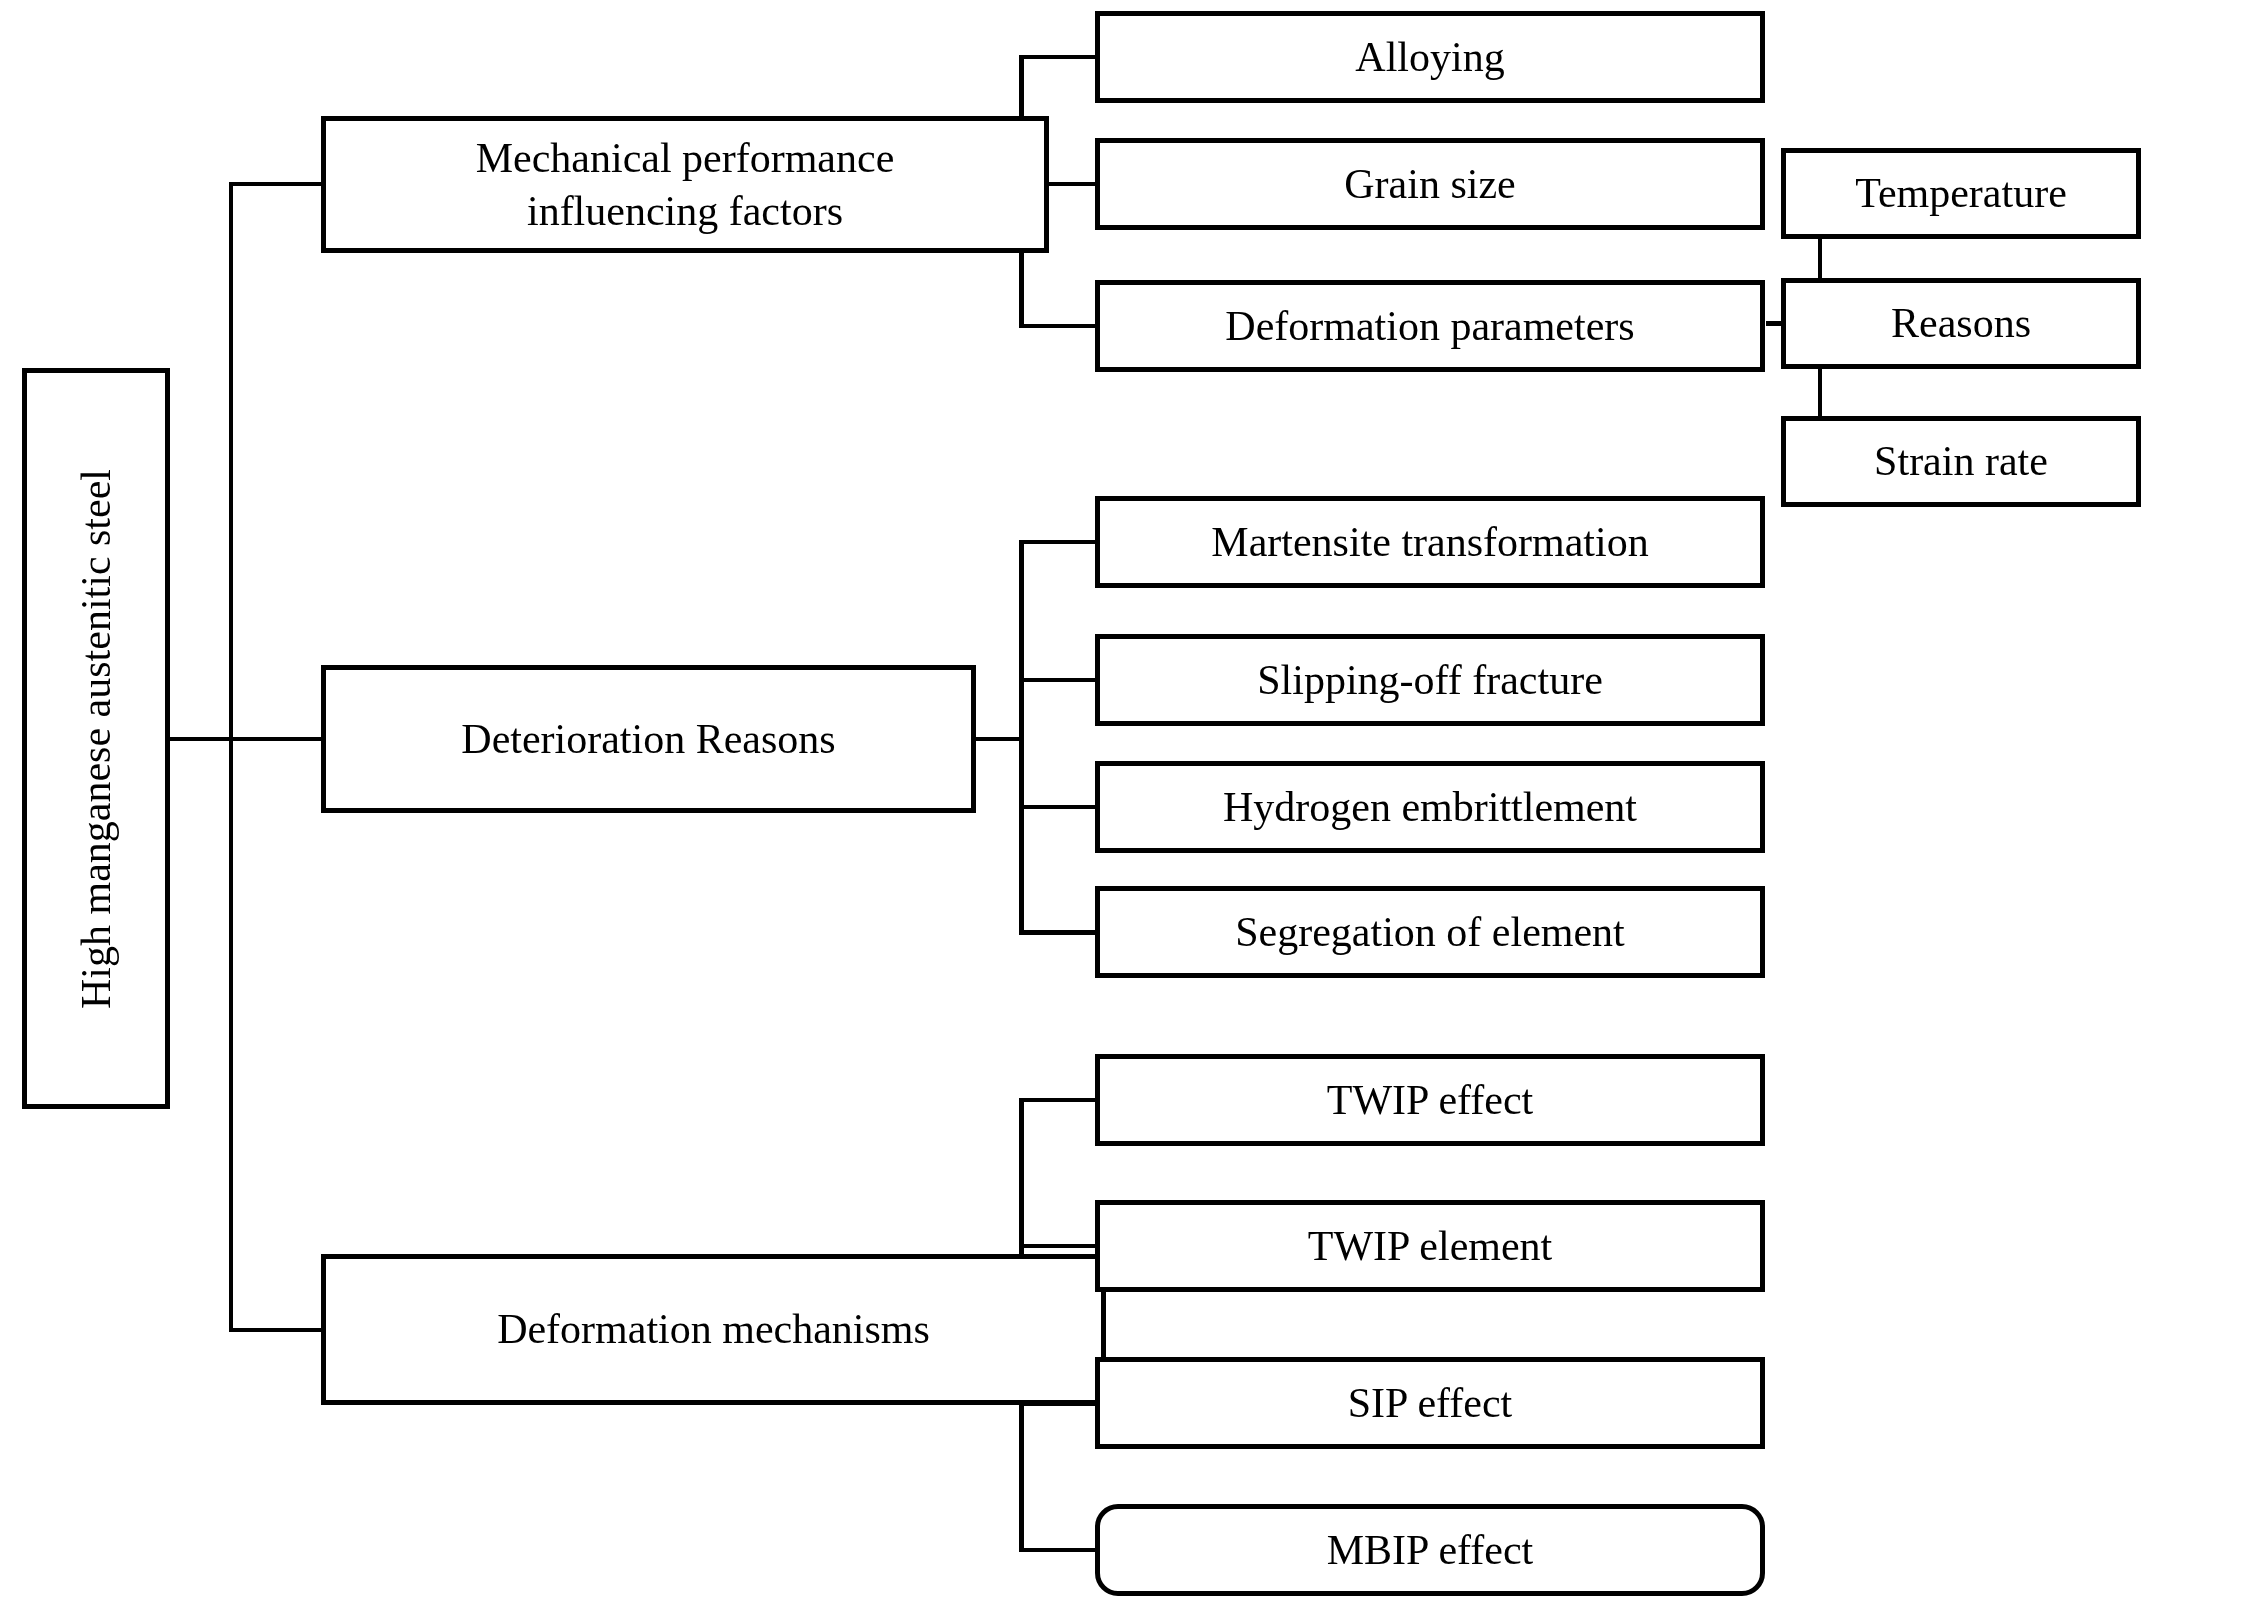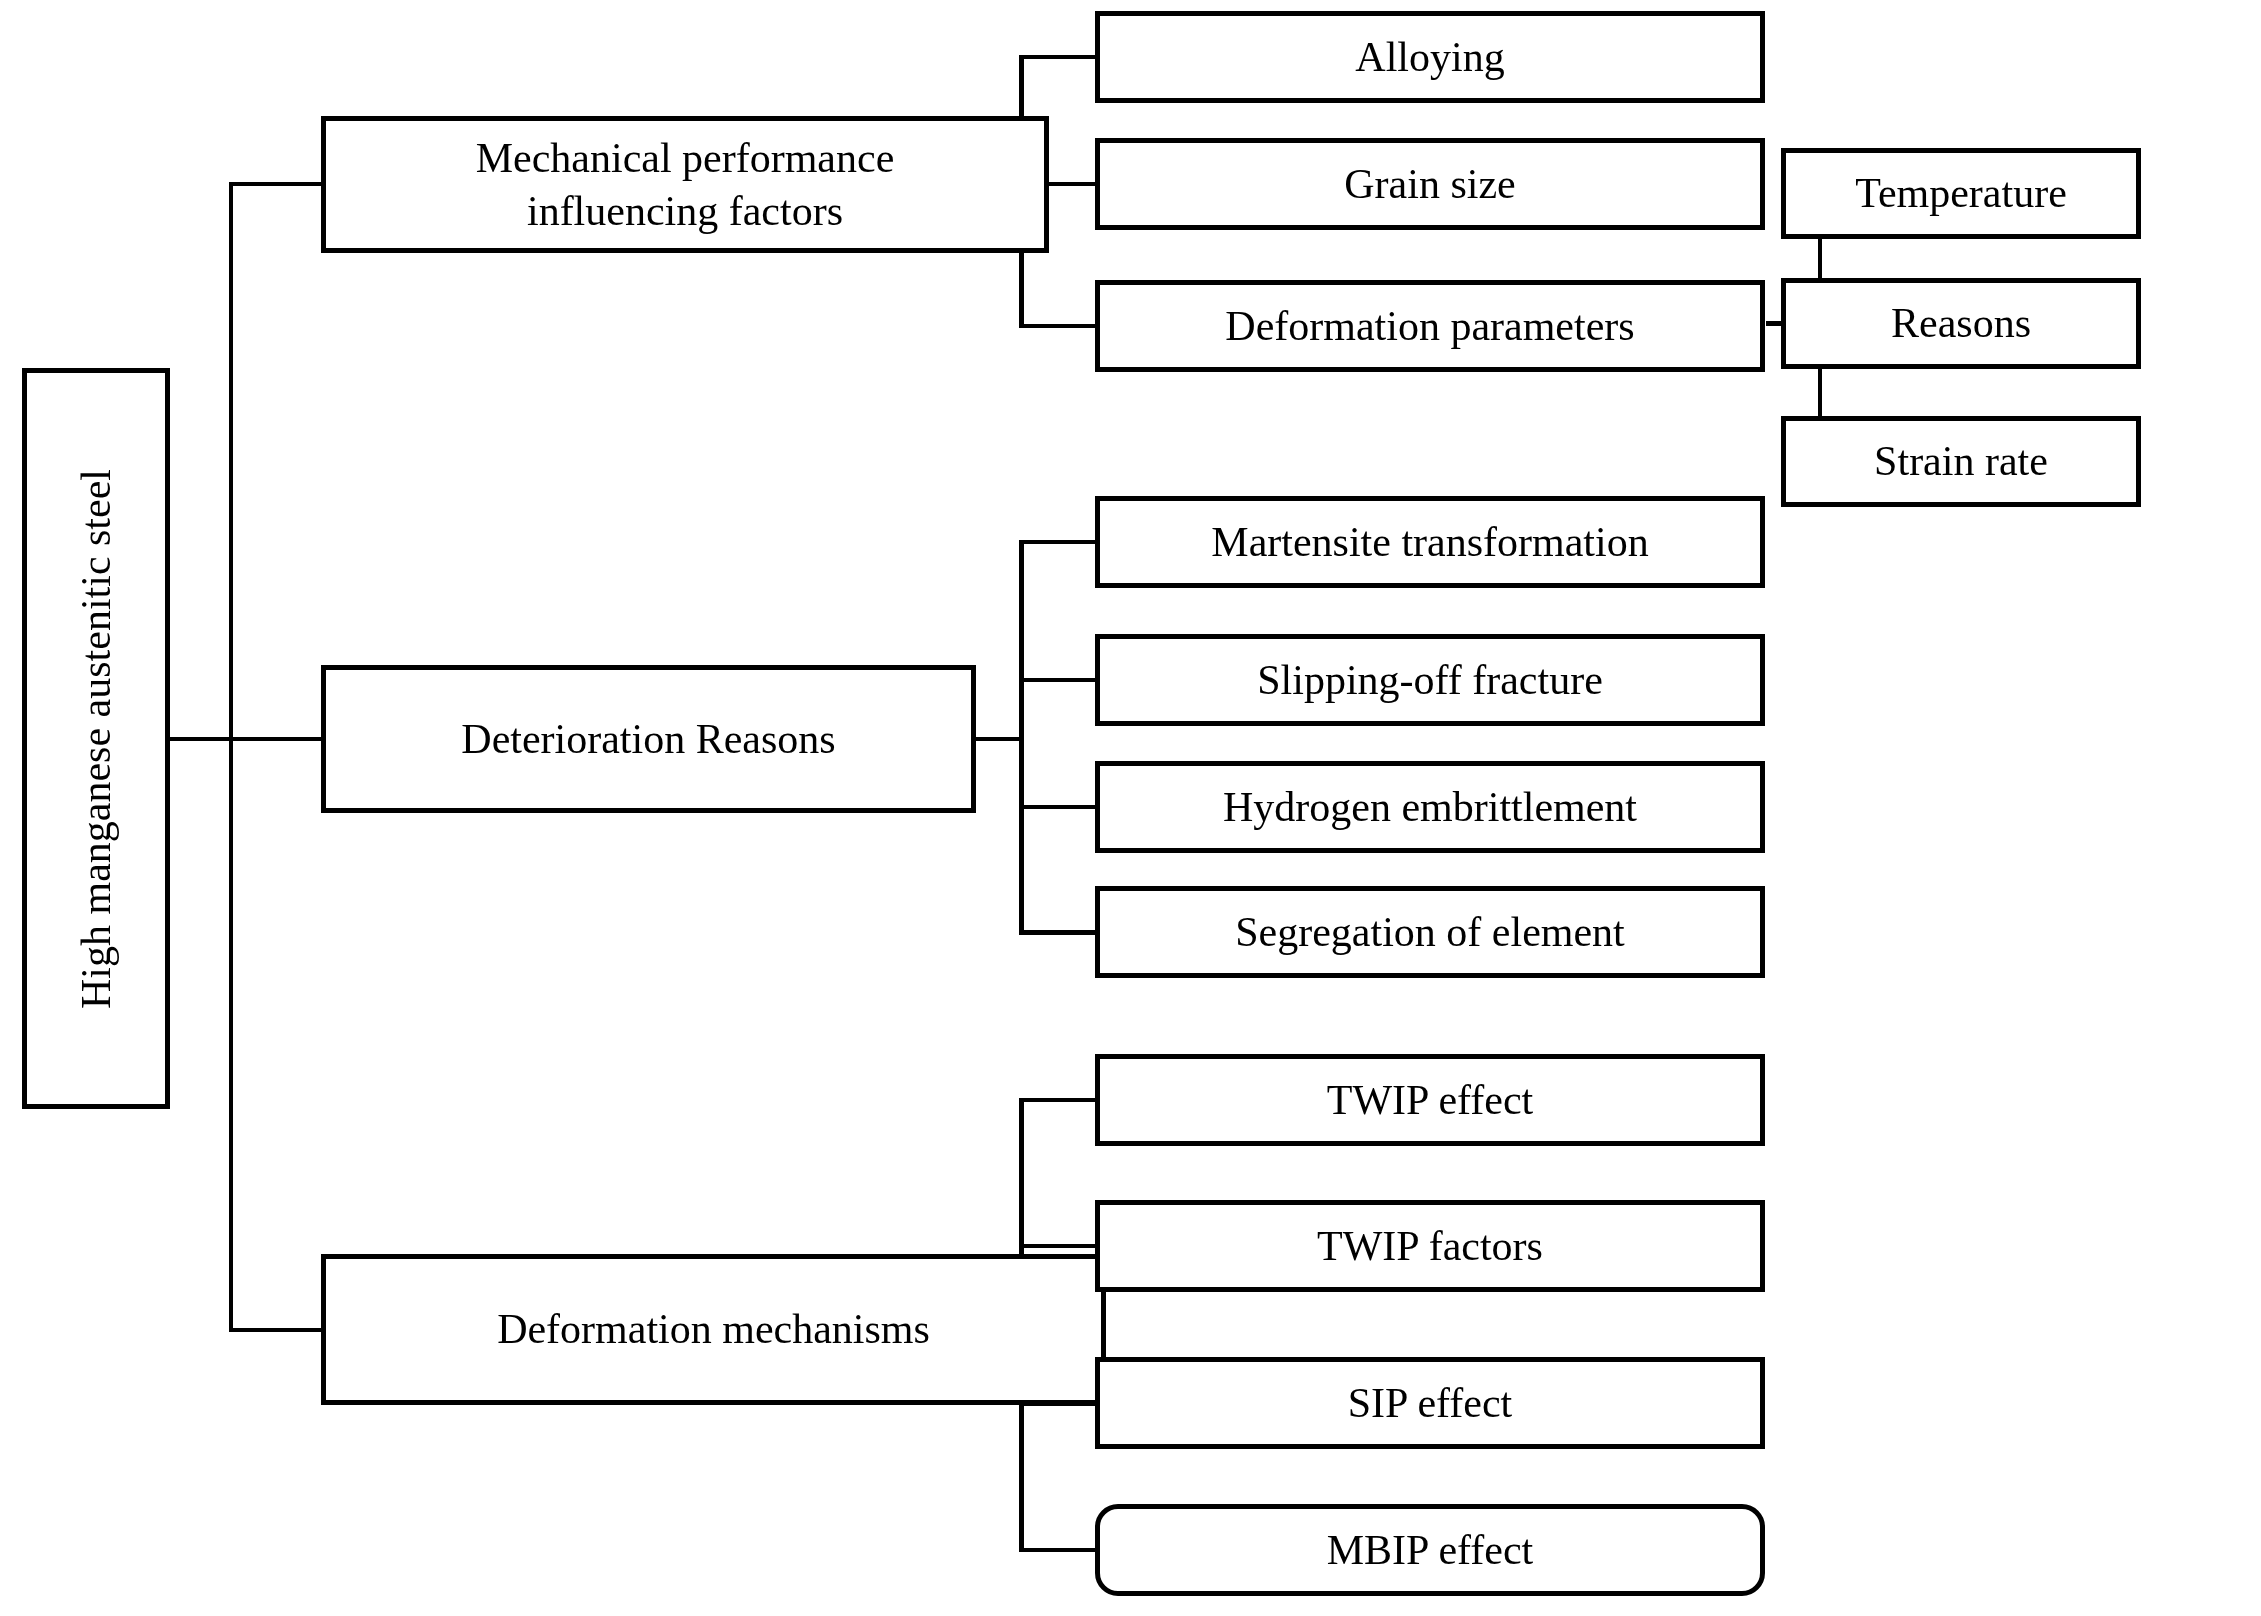--- a/index.html
+++ b/index.html
@@ -131,21 +131,21 @@
     <span>Hydrogen embrittlement</span>
   </div>
   <div class="node col2" id="n-c13">
     <span>Segregation of element</span>
   </div>
 
   <div class="node col2" id="n-c20">
     <span>TWIP effect</span>
   </div>
   <div class="node col2" id="n-c21">
-    <span>TWIP factors</span>
+    <span>TWIP element</span>
   </div>
   <div class="node col2" id="n-c22">
     <span>SIP effect</span>
   </div>
   <div class="node col2" id="n-c23">
     <span>MBIP effect</span>
   </div>
 
 </div>
 

